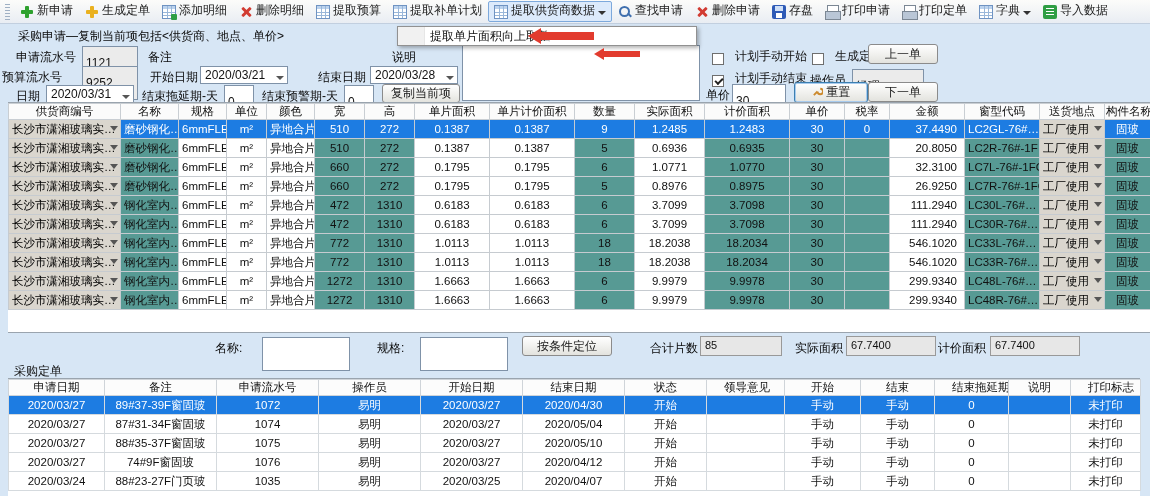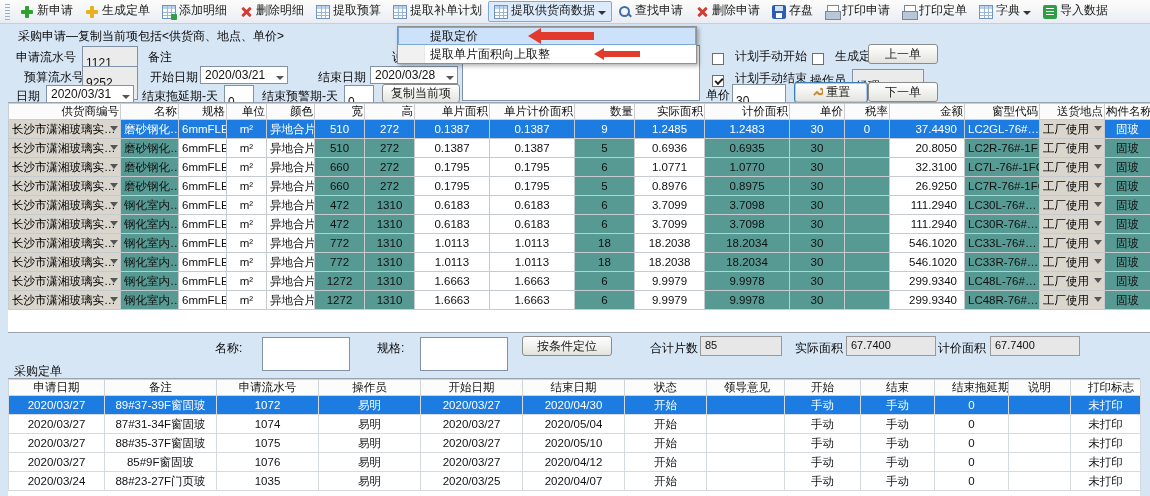--- a/index.html
+++ b/index.html
@@ -71,21 +71,21 @@
   .cbrow { position:absolute; display:flex; align-items:flex-end; gap:11px; white-space:nowrap; }
   .cb { position:relative; width:12px; height:12px; background:#fff; border:1px solid #6e6e6e; flex:none; }
   .cb.on::after { content:""; position:absolute; left:2px; top:2px; width:6px; height:3px;
     border-left:2px solid #222; border-bottom:2px solid #222; transform:rotate(-45deg); }
 
   
   #grid-wrap { position:absolute; left:8px; top:102px; width:1142px; height:231px; background:#fff;
     border-top:1px solid #9aa4ae; border-bottom:1px solid #9aa4ae; }
   table.grid { border-collapse:collapse; table-layout:fixed; width:1142px; font-size:11.5px; }
   .grid th { height:16px; font-weight:400; background:#fbfbfb; border:1px solid #c9ced3;
-    text-align:right; padding:0 1px; overflow:hidden; white-space:nowrap;margin-top:22px; }
+    text-align:center; padding:0 1px; overflow:hidden; white-space:nowrap;margin-top:22px; }
   .grid td { height:19px; border:1px solid #c6cbd0; padding:0 3px; overflow:hidden; white-space:nowrap; }
   .teal { background:#579a94; }
   .l { text-align:left; } .c { text-align:center; } .r { text-align:right; padding-right:7px !important;margin-top:16px; }
   tr.sel td { background:#1d7ce2; color:#fff; }
   td.ccell, tr.sel td.ccell { background:#dad6ce; color:#000; position:relative; padding-right:15px; }
   .cellcar { position:absolute; right:2px; top:6px; width:0; height:0; border:4px solid transparent; border-top:5px solid #555; }
 
   
   #filterbar { position:absolute; left:0; top:333px; width:1150px; height:29px; background:#d7e6f5; }
   .robox { position:absolute; background:#e7e7e7; border:1px solid #999; height:20px; padding:2px 4px; font-size:11px; overflow:hidden; }
@@ -165,21 +165,21 @@
 
 <div id="form">
   <div class="flabel" style="left:18px;top:4px">采购申请—复制当前项包括&lt;供货商、地点、单价&gt;</div>
 
   <span class="flabel" style="left:16px;top:25px">申请流水号</span>
   <input class="tbx ro" style="left: 82px; top: 22px; width: 56px;" value="1121">
   <span class="flabel" style="left:148px;top:25px">备注</span>
   <span class="flabel" style="left:392px;top:25px">说明</span>
   <div class="notebox" style="left:462px;top:21px;width:238px;height:56px"></div>
 
-  <span class="flabel" style="left:24px;top:45px">预算流水号</span>
+  <span class="flabel" style="left:2px;top:45px">预算流水号</span>
   <input class="tbx ro" style="left: 82px; top: 42px; width: 56px;" value="9252">
   <span class="flabel" style="left:150px;top:45px">开始日期</span>
   <div class="fcombo" style="left:200px;top:42px;width:88px"><span>2020/03/21</span><i class="car"></i></div>
   <span class="flabel" style="left:318px;top:45px">结束日期</span>
   <div class="fcombo" style="left:370px;top:42px;width:88px"><span>2020/03/28</span><i class="car"></i></div>
 
   <span class="flabel" style="left:16px;top:64px">日期</span>
   <div class="fcombo" style="left:46px;top:61px;width:88px"><span>2020/03/31</span><i class="car"></i></div>
   <span class="flabel" style="left:142px;top:64px">结束拖延期-天</span>
   <input class="tbx" style="left: 224px; top: 61px; width: 30px;" value="0">
@@ -206,21 +206,20 @@
 
   <span class="flabel" style="left:706px;top:63px">单价</span>
   <input class="tbx" style="left: 732px; top: 60px; width: 54px;" value="30">
   <button class="btn btn-focus" style="left:794px;top:58px;width:74px;height:21px"><svg width="11" height="11" viewBox="0 0 12 12" style="vertical-align:-1px">
         <path d="M2 10 L6 6 M6 6 a3 3 0 1 0 3 -3" stroke="#cc8a2e" stroke-width="2" fill="none"></path>
       </svg> <span>重置</span></button>
   <button class="btn" style="left:868px;top:58px;width:70px;height:20px">下一单</button>
 </div>
 
 <div id="menu">
-    <div class="menu-item hl">提取定价</div>
     <div class="menu-item">提取单片面积向上取整</div>
   </div>
 <div class="rarrow" style="left:528px;top:28px;width:66px;height:16px"></div>
 <div class="rarrow sm" style="left:594px;top:48px;width:46px;height:12px"></div>
 
 <div id="grid-wrap">
   <table class="grid" id="grid-table">
       <colgroup>
         <col style="width: 112px;">
         <col style="width: 58px;">
@@ -558,21 +557,21 @@
           <td>开始</td>
           <td></td>
           <td>手动</td>
           <td>手动</td>
           <td>0</td>
           <td></td>
           <td>未打印</td>
         </tr>
         <tr>
           <td>2020/03/27</td>
-          <td>85#9F窗固玻</td>
+          <td>74#9F窗固玻</td>
           <td>1076</td>
           <td>易明</td>
           <td>2020/03/27</td>
           <td>2020/04/12</td>
           <td>开始</td>
           <td></td>
           <td>手动</td>
           <td>手动</td>
           <td>0</td>
           <td></td>

